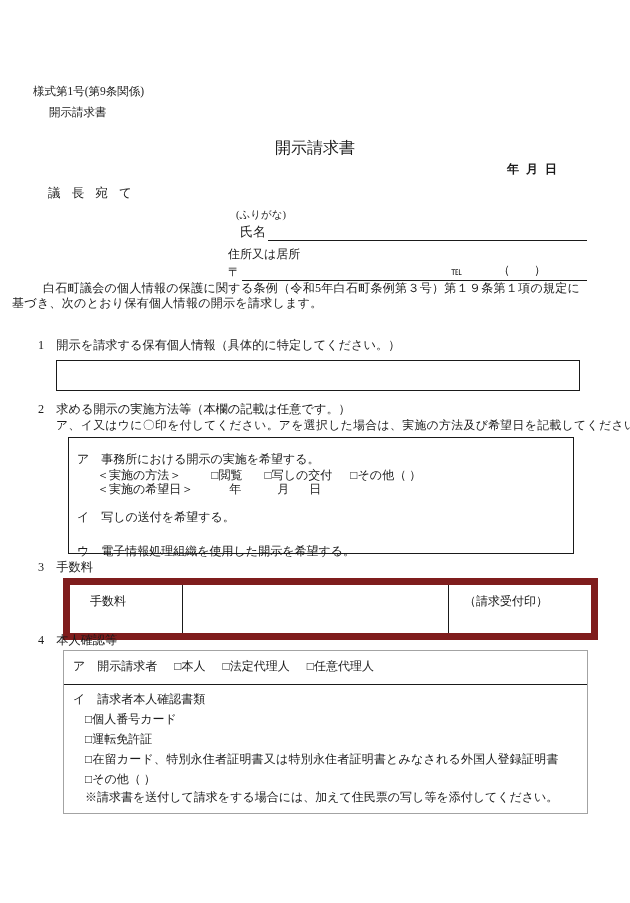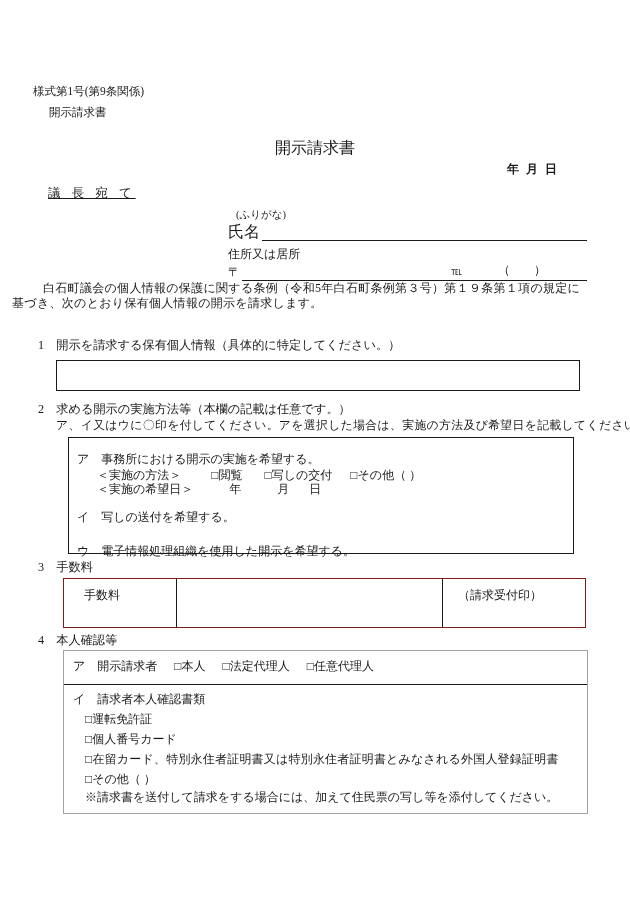--- a/index.html
+++ b/index.html
@@ -8,25 +8,25 @@
     font-family:"Liberation Serif","DejaVu Serif",serif;
     color:#1a1a1a;font-size:12px;
   }
   .page{position:relative;width:630px;height:903px;background:#ffffff;overflow:hidden;}
   .abs{position:absolute;white-space:nowrap;}
 
   .form-id{left:33px;top:84px;font-size:11.5px;}
   .doc-name{left:49px;top:105px;font-size:11.5px;}
   .title{left:0;right:0;top:138px;text-align:center;font-size:16px;}
   .date-line{right:71px;top:161px;font-size:12px;letter-spacing:2px;font-weight:bold;}
-  .addressee{left:48px;top:185px;font-size:12.5px;letter-spacing:4px;text-decoration:underline;}
+  .addressee{left:48px;top:185px;font-size:12.5px;letter-spacing:4px;}
   .furigana{left:236px;top:208px;font-size:10.5px;}
 
   .name-row{left:228px;top:222px;width:359px;display:flex;align-items:flex-end;}
-  .name-row .lbl{font-size:16px;line-height:18px;}
+  .name-row .lbl{font-size:13px;line-height:18px;margin-left:12px;}
   .fill-line{flex:1;height:18px;border-bottom:1px solid #1a1a1a;margin-left:2px;}
 
   .addr-label{left:228px;top:246px;font-size:12px;}
 
   .postal-row{left:228px;top:262px;width:359px;display:flex;align-items:flex-end;}
   .postal-row .lbl{font-size:12px;line-height:18px;}
   .postal-line{flex:1;height:18px;border-bottom:1px solid #1a1a1a;margin-left:2px;position:relative;}
   .tel-mark{position:absolute;left:209px;bottom:1px;font-size:11px;}
   .tel-parens{position:absolute;left:256px;bottom:1px;font-size:12px;letter-spacing:6px;}
 
@@ -47,21 +47,21 @@
   .method-row .cb2{margin-left:22px;}
   .method-row .cb3{margin-left:18px;}
   .date-row{left:28px;top:35px;display:flex;}
   .date-row .d1{margin-left:36px;}
   .date-row .d2{margin-left:36px;}
   .date-row .d3{margin-left:20px;}
   .opt-i{left:8px;top:63px;}
   .opt-u{left:8px;top:97px;}
 
   .h3{left:38px;top:559px;}
-  .fee-table{left:63px;top:578px;width:521px;height:48px;border:1px solid #7f1d1d;display:flex;background:#fff;}
+  .fee-table{left:63px;top:578px;width:521px;height:48px;border:7px solid #7f1d1d;display:flex;background:#fff;}
   .fee-cell1{width:112px;padding:8px 0 0 20px;box-sizing:border-box;}
   .fee-cell2{flex:1;border-left:1px solid #1a1a1a;}
   .fee-cell3{width:143px;border-left:1px solid #1a1a1a;padding:8px 0 0 15px;box-sizing:border-box;}
 
   .h4{left:38px;top:632px;}
   .box4{left:63px;top:650px;width:523px;height:162px;border:1px solid #a3a3a3;background:#fff;}
   .row-a{height:34px;border-bottom:1px solid #1a1a1a;padding:7px 0 0 9px;box-sizing:border-box;display:flex;}
   .row-a .cb{margin-left:17px;}
   .row-b{padding:7px 0 0 9px;}
   .row-b .b-label{line-height:14px;}
@@ -133,21 +133,21 @@
   <div class="abs sec-heading h4">4　本人確認等</div>
   <div class="abs box4">
     <div class="row-a">
       <span>ア　開示請求者</span>
       <span class="cb">□本人</span>
       <span class="cb">□法定代理人</span>
       <span class="cb">□任意代理人</span>
     </div>
     <div class="row-b">
       <div class="b-label">イ　請求者本人確認書類</div>
+      <div class="doc-item">□個人番号カード</div>
       <div class="doc-item">□運転免許証</div>
-      <div class="doc-item">□個人番号カード</div>
       <div class="doc-item wide">□在留カード、特別永住者証明書又は特別永住者証明書とみなされる外国人登録証明書</div>
       <div class="doc-item">□その他（ ）</div>
       <div class="doc-note">※請求書を送付して請求をする場合には、加えて住民票の写し等を添付してください。</div>
     </div>
   </div>
 
 </div>
 
 </body></html>

